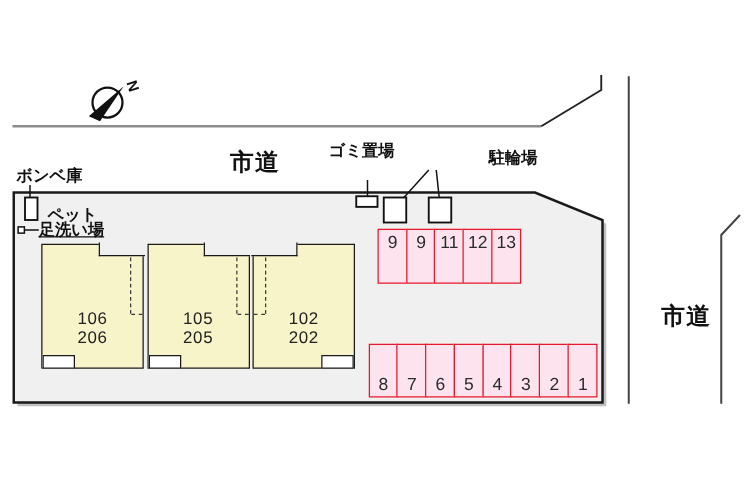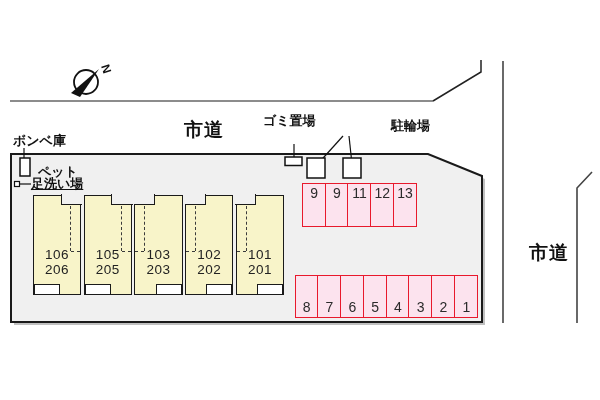--- a/index.html
+++ b/index.html
@@ -114,35 +114,21 @@
       <div class="dash-v"></div>
       <div class="dash-h"></div>
       <div class="porch"></div>
       <div class="unit-label"><span>105</span><br><span>205</span></div>
     </div>
     <div class="unit R">
       <div class="notch"></div>
       <div class="dash-v"></div>
       <div class="dash-h"></div>
       <div class="porch"></div>
-      <div class="unit-label"><span>103</span><br><span>203</span></div>
-    </div>
-    <div class="unit R">
-      <div class="notch"></div>
-      <div class="dash-v"></div>
-      <div class="dash-h"></div>
-      <div class="porch"></div>
       <div class="unit-label"><span>102</span><br><span>202</span></div>
-    </div>
-    <div class="unit R">
-      <div class="notch"></div>
-      <div class="dash-v"></div>
-      <div class="dash-h"></div>
-      <div class="porch"></div>
-      <div class="unit-label"><span>101</span><br><span>201</span></div>
     </div>
   </div>
 
   <div id="p-row-top" class="p-row">
     <div class="p-cell">9</div>
     <div class="p-cell">9</div>
     <div class="p-cell">11</div>
     <div class="p-cell">12</div>
     <div class="p-cell">13</div>
   </div>

